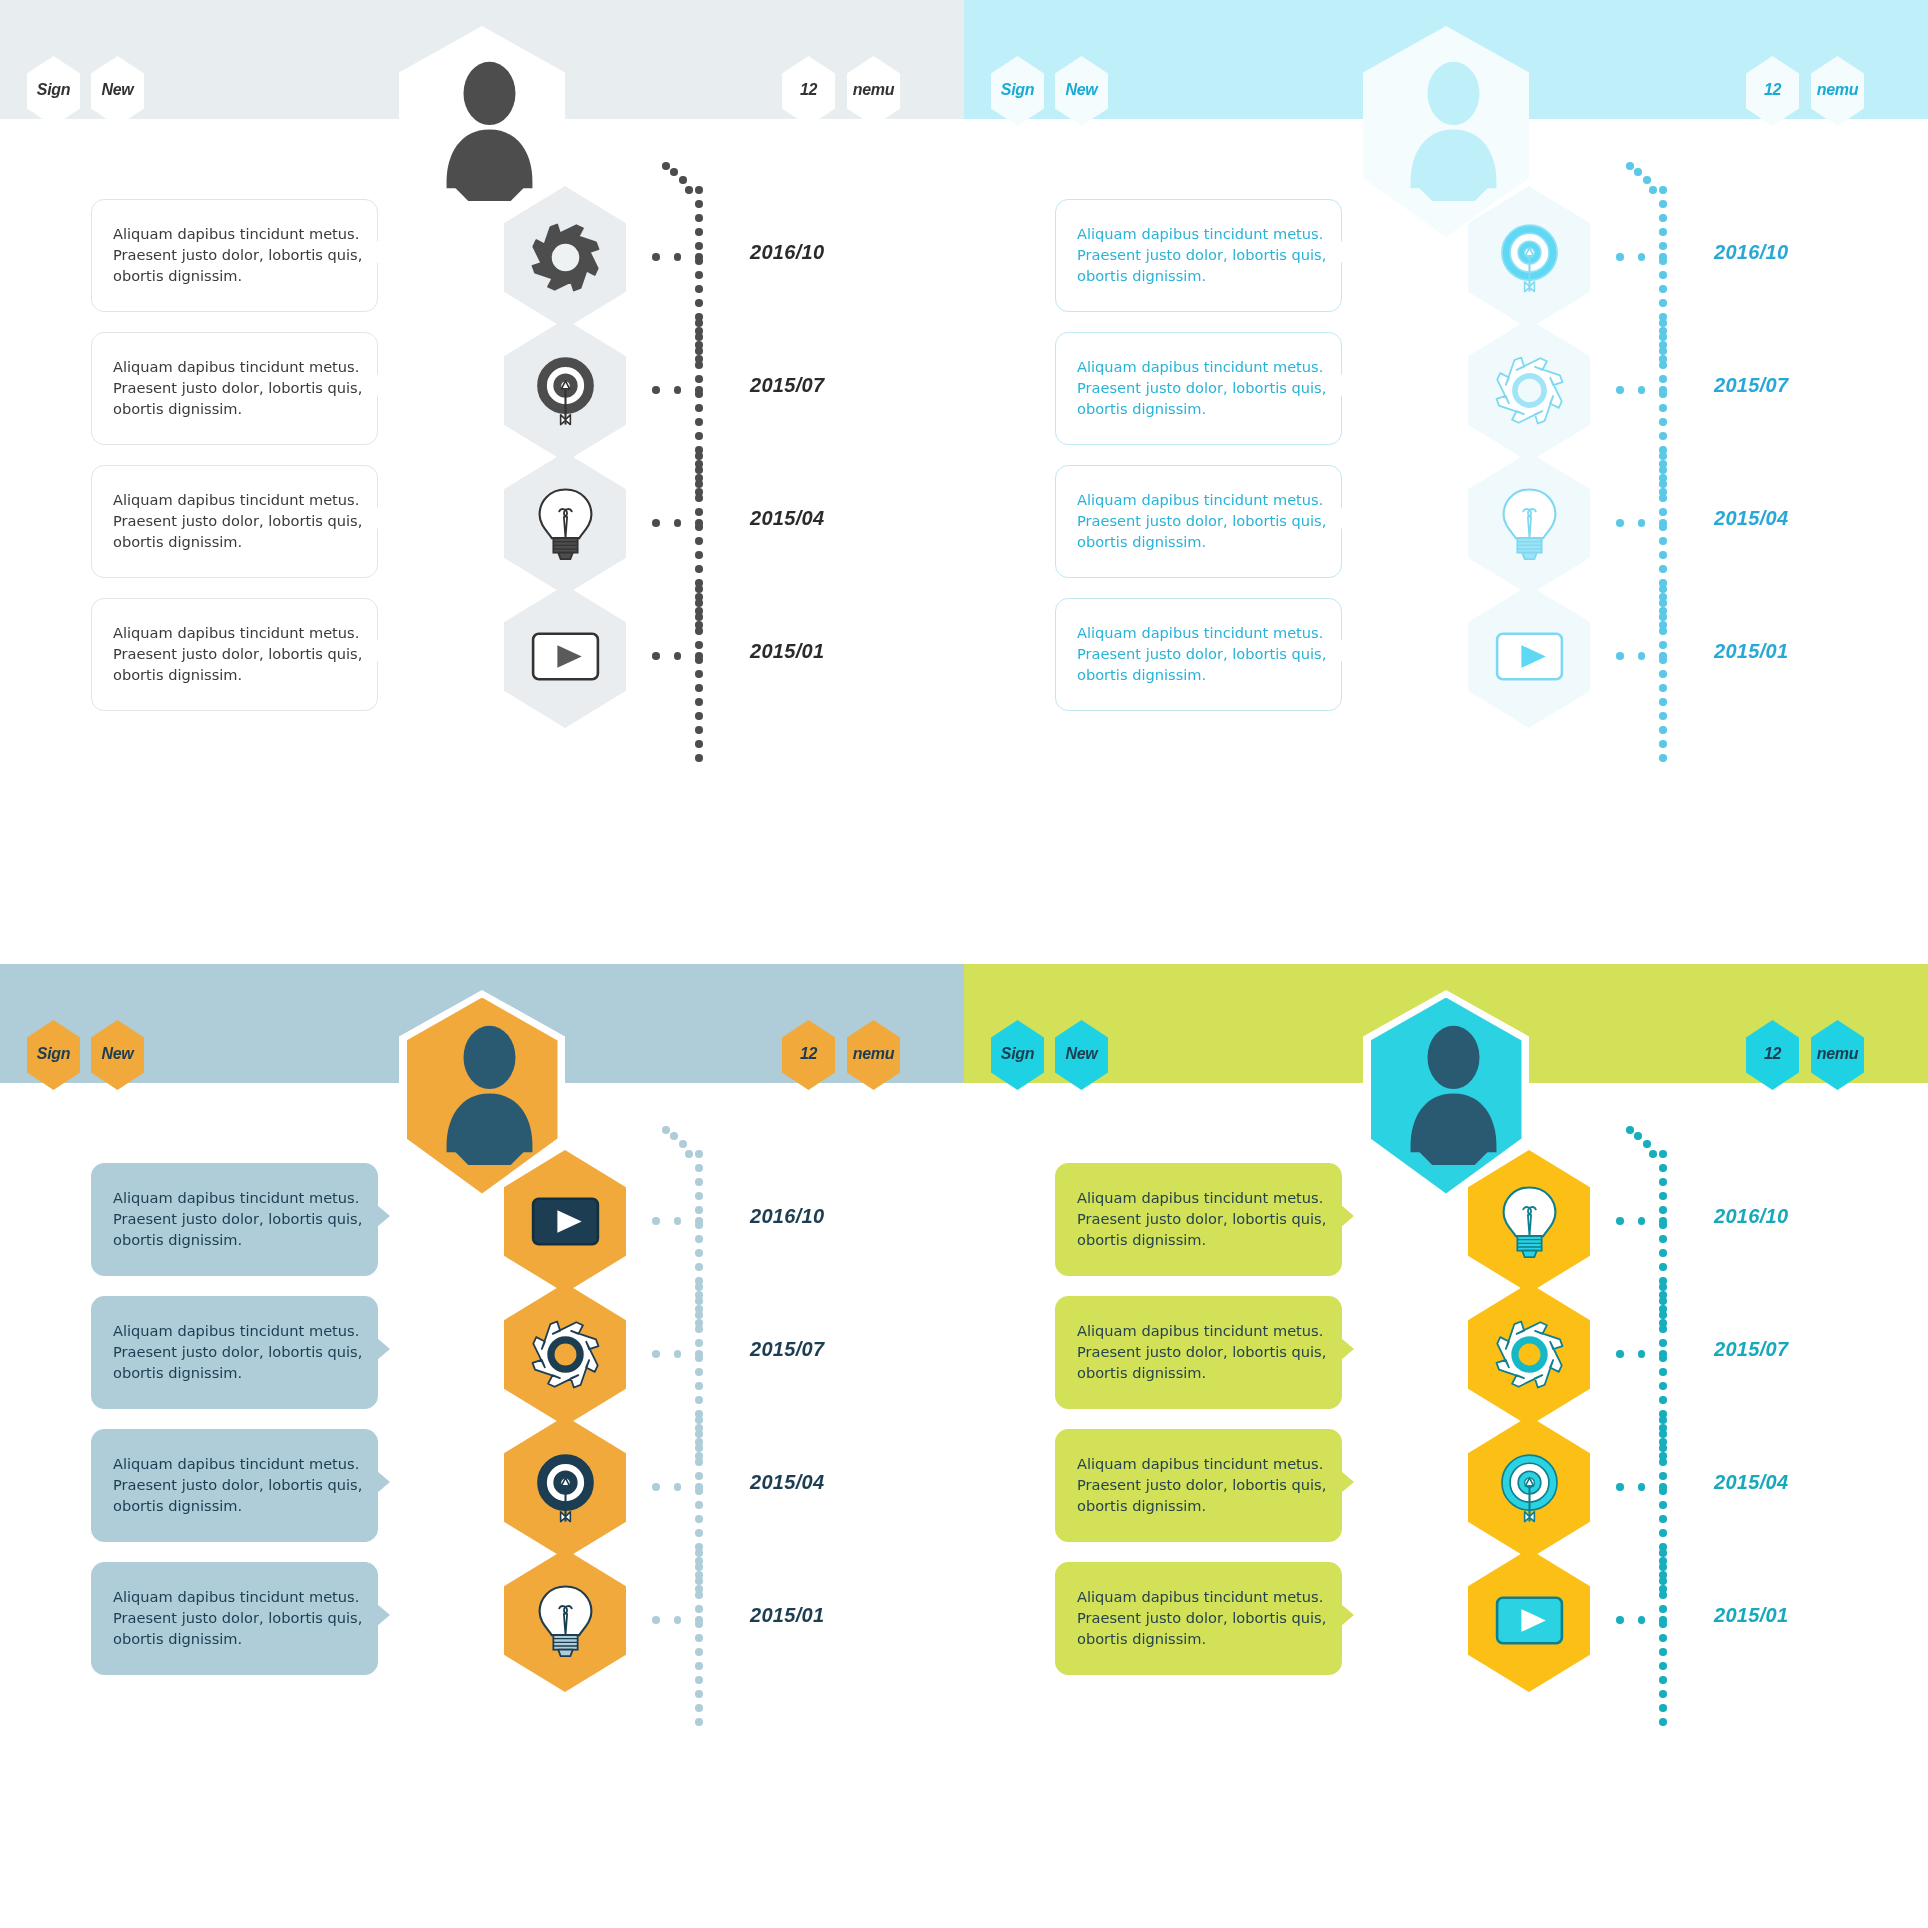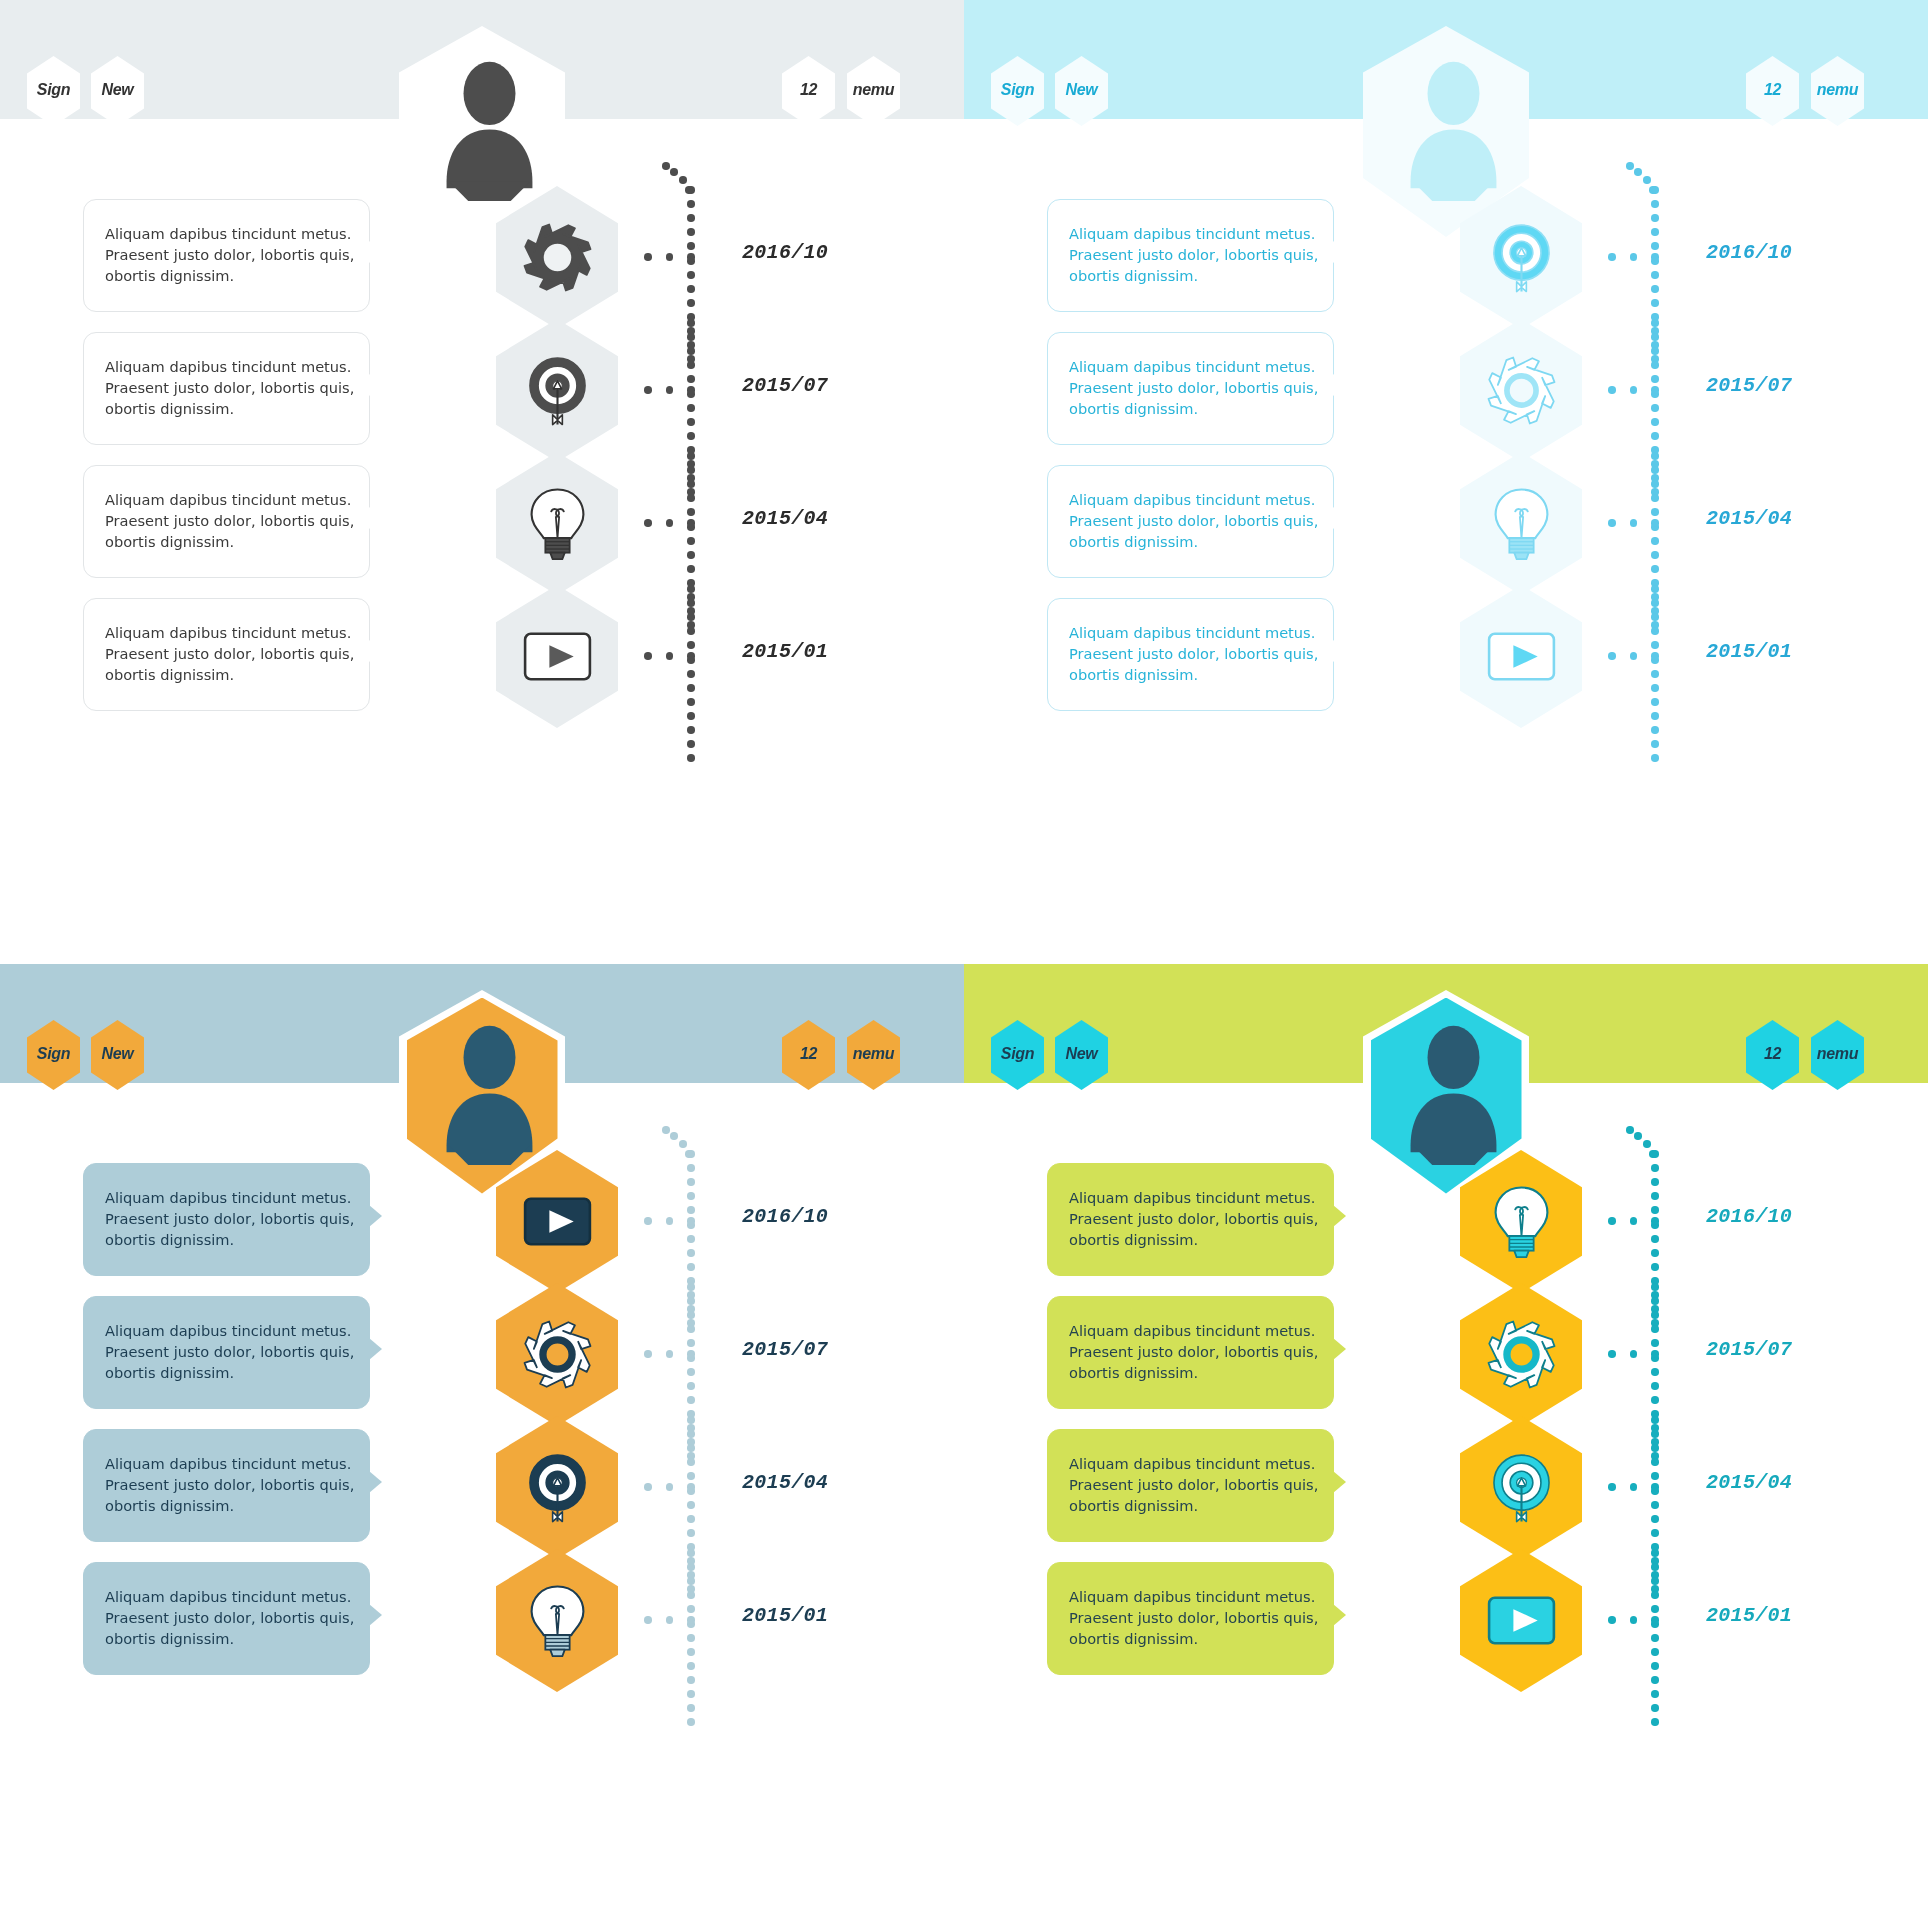--- a/index.html
+++ b/index.html
@@ -42,21 +42,21 @@
     position:absolute; inset:0;
     clip-path: polygon(50% 0%, 100% 22%, 100% 72%, 50% 100%, 0% 72%, 0% 22%);
   }
   .avatar-inner {
     position:absolute; left:7.5px; top:7.5px; right:7.5px; bottom:7.5px;
     clip-path: polygon(50% 0%, 100% 22%, 100% 72%, 50% 100%, 0% 72%, 0% 22%);
   }
   .person { position:absolute; left:0; top:0; width:100%; height:100%; }
 
   
-  .row { position: absolute; left: 0; width: 964px; height: 179px; }
+  .row { position: absolute; left: 8px; width: 964px; height: 179px; }
 
   
   .bubble {
     position: absolute; left: 83px; top: 13px;
     width: 287px; height: 113px;
     border-radius: 13px;
     display: flex; align-items: center;
   }
   .bubble-tail {
     position: absolute; left: 369px; top: 55px;
@@ -80,21 +80,21 @@
   .icon-hex svg { width: 81px; height: 81px; display:block; }
 
   
   .tl-line { position: absolute; left: 687px; top: 0; width: 7.5px; height: 179px; }
   .tl-dot { position:absolute; width:7.5px; height:7.5px; border-radius:50%; }
   .branch { position:absolute; top: 67px; }
   .branch .tl-dot { top: 0; }
   .date {
     position: absolute; left: 742px; top: 55px;
     font-style: italic; font-weight: bold; font-size: 20px;
-    letter-spacing: 0.3px; white-space: nowrap; font-family: Liberation Mono, monospace;
+    letter-spacing: 0.3px; white-space: nowrap;
   }
 </style>
 </head>
 <body>
 
 <div class="board">
     <div class="panel panel-tl">
       <div class="header-band" style="background: rgb(232, 237, 239);"></div>
       <div class="hex-v nav-hex" style="left: 27px; top: 56px; background: rgb(255, 255, 255); color: rgb(51, 51, 51);">
         <span>Sign</span>

